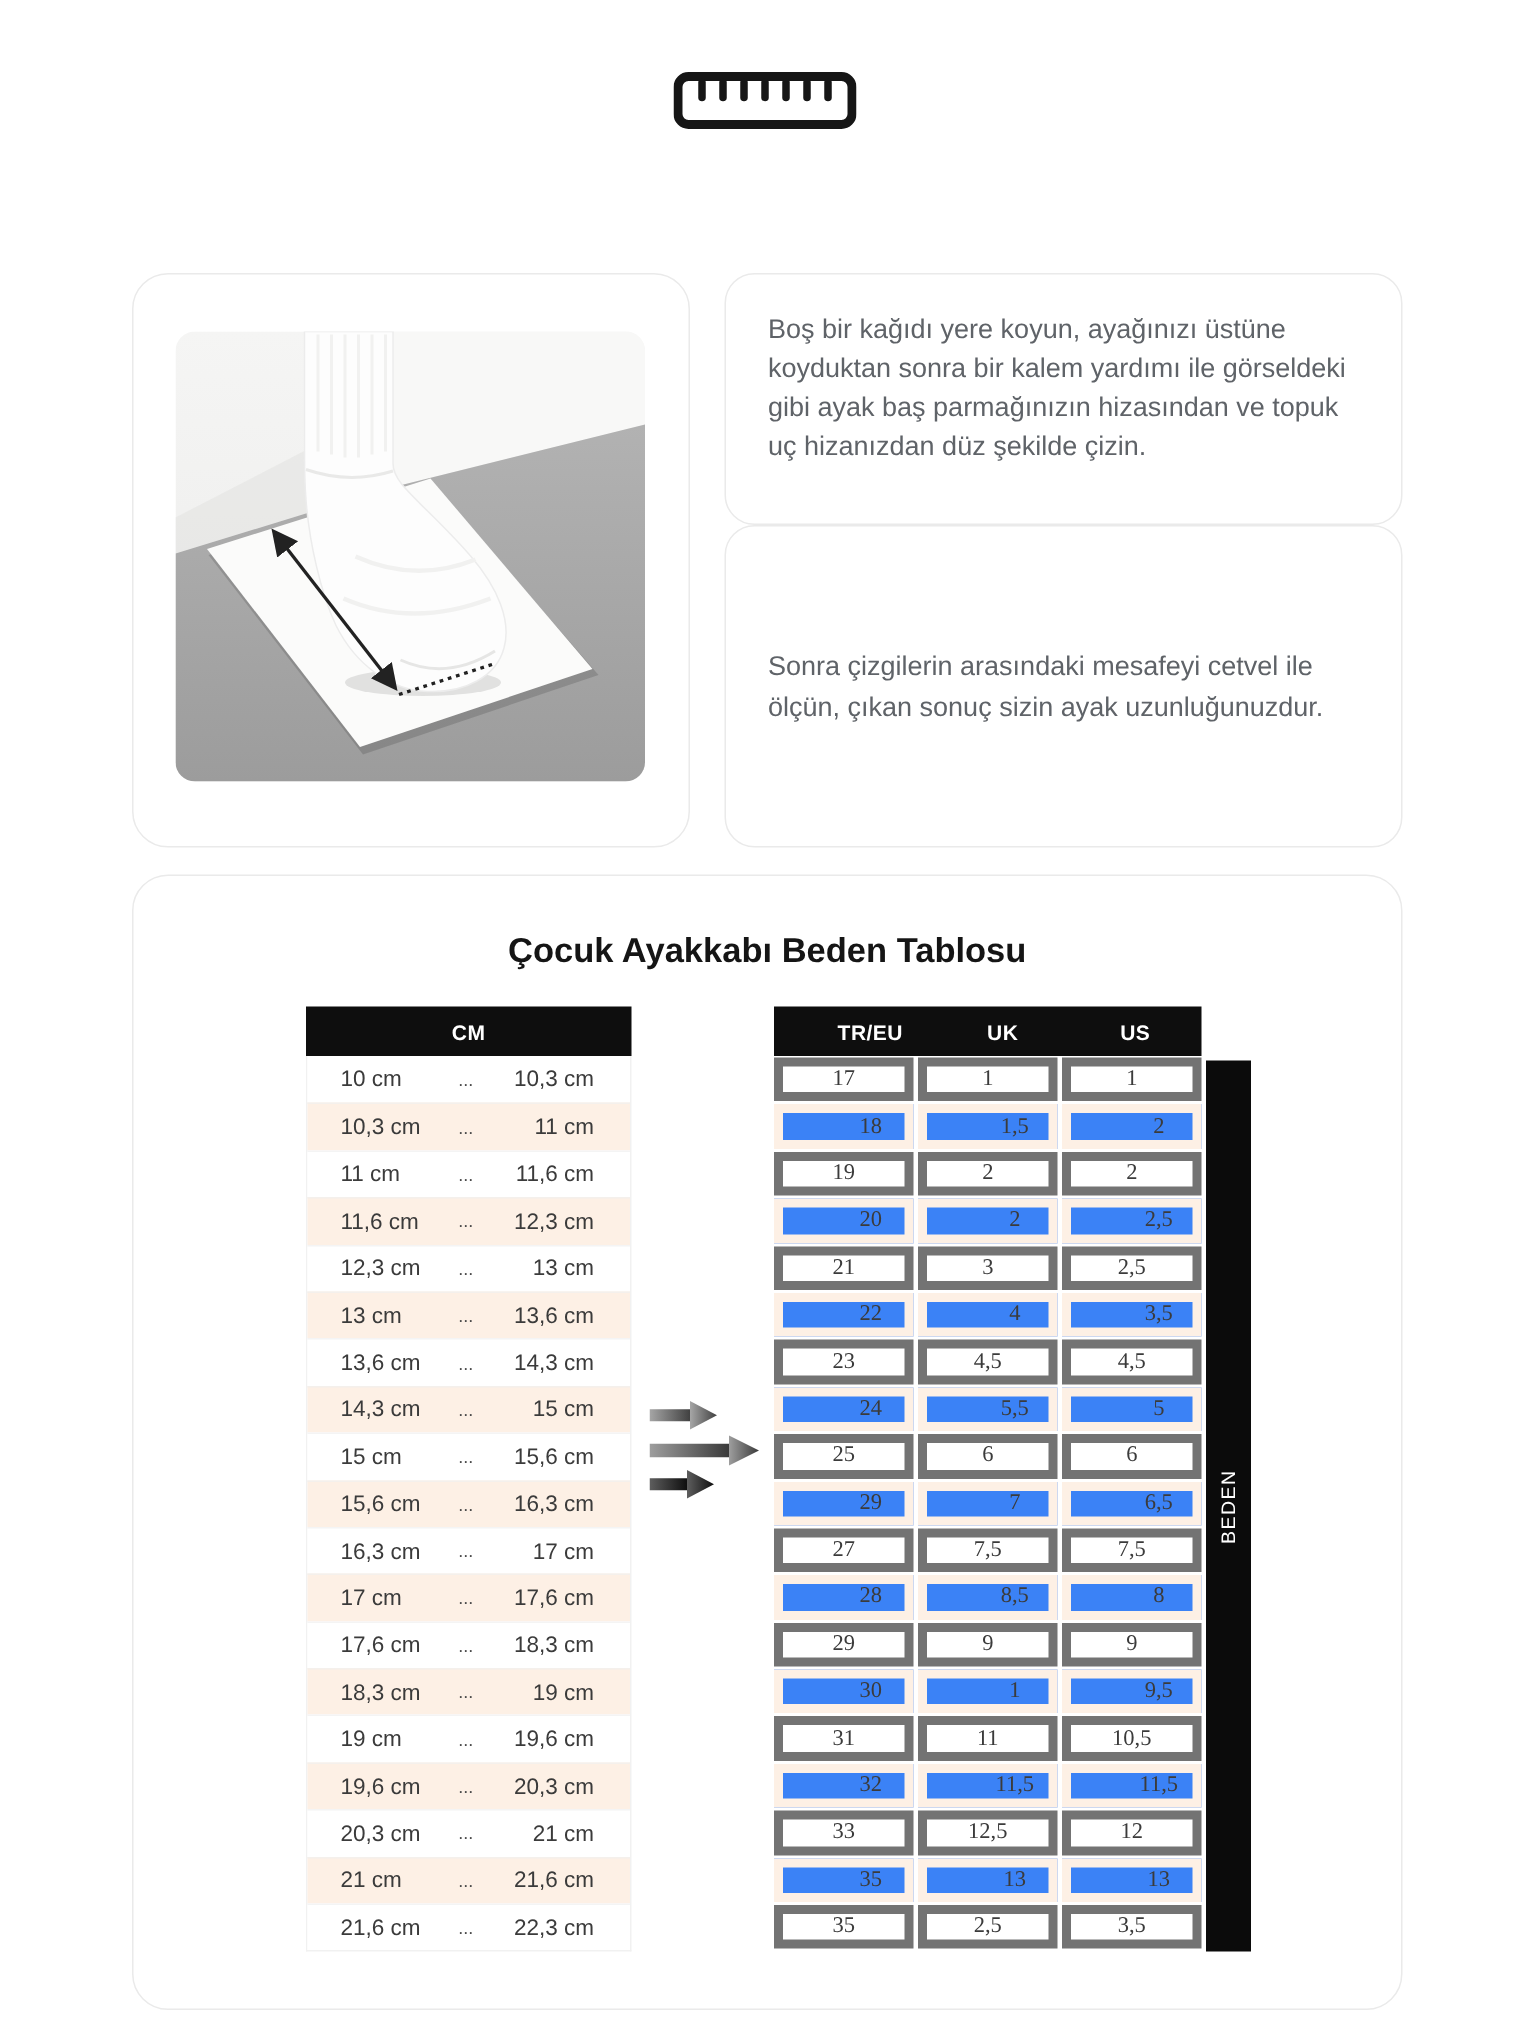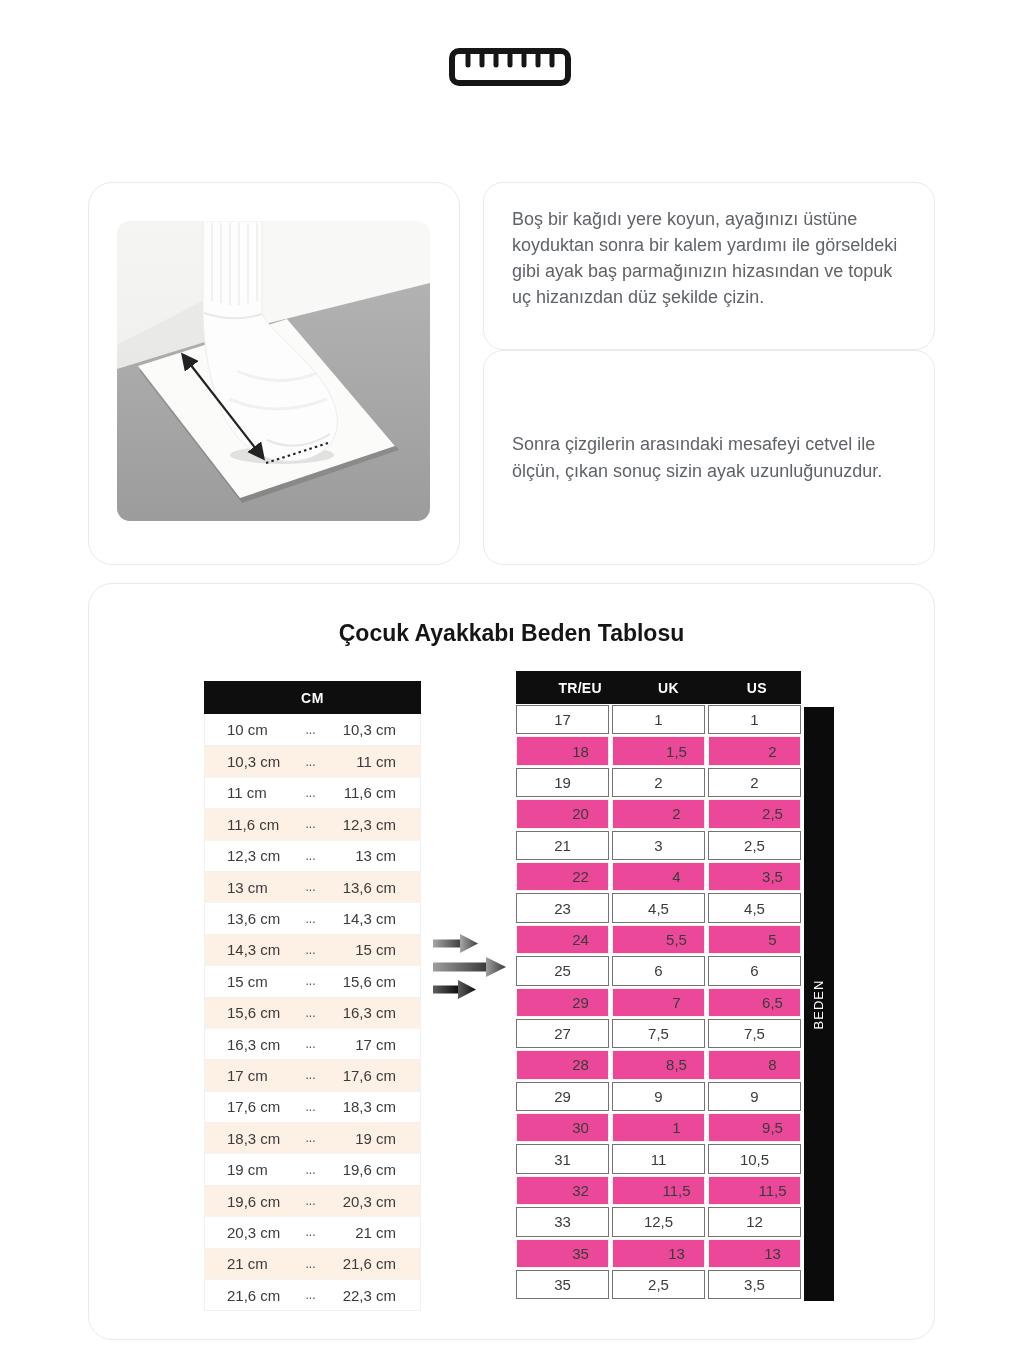--- a/index.html
+++ b/index.html
@@ -34,21 +34,21 @@
   
   .table-card {
     position:absolute; left:88px; top:583px; width:847px; height:757px;
     border:1px solid #eaeaea; border-radius:24px; background:#fff;
   }
   .table-title {
     position:absolute; top:36px; left:0; width:100%; text-align:center;
     font-size:23px; font-weight:bold; color:#151515;
   }
 
-  .cm-table { position:absolute; left:115px; top:97px; width:217px; }
+  .cm-table { position:absolute; left:115px; top:87px; width:217px; }
   .head-bar {
     height:33px; background:#0e0e0e; color:#fff; display:flex;
     align-items:center; justify-content:center; font-size:14px; font-weight:bold; letter-spacing:.5px;
   }
   .cm-body { border:1px solid #f1f1f1; border-top:none; }
   .lrow {
     height:31.4px; display:flex; align-items:center; padding:0 24px 0 22px;
     font-size:15px; color:#3b3b3b; background:#fff;
   }
   .lrow.alt { background:#fdf0e5; }
@@ -61,25 +61,25 @@
 
   .size-table { position:absolute; left:427px; top:87px; width:285px; }
   .size-head { height:33px; background:#0e0e0e; display:flex;padding-left:20px; }
   .size-head span {
     flex:1; color:#fff; display:flex; align-items:center; justify-content:center;
     font-size:14px; font-weight:bold; letter-spacing:.3px;
   }
   .rrow { height:31.4px; display:flex; }
   .rrow .cell {
     flex:1; margin:1px 1.5px; display:flex; align-items:center; justify-content:center;
-    font-size:15px; color:#3b3b3b; background:#fff; border:1px solid #737373;
+    font-size:15px; color:#3b3b3b; background:#fff; border:6px solid #737373;font-family:Liberation Serif, serif;
   }
   .rrow .cell:first-child { margin-left:0; }
   .rrow .cell:last-child { margin-right:0; }
-  .rrow.alt .cell { background:#ec4899; border-color:#fdf0e5;padding-left:36px; }
+  .rrow.alt .cell { background:#3b82f6; border-color:#fdf0e5;padding-left:36px; }
 
   .beden-bar {
     position:absolute; left:715px; top:123px; width:30px; height:594px;
     background:#0b0b0b; display:flex; align-items:center; justify-content:center; overflow:hidden;
   }
   .beden-bar span {
     transform:rotate(-90deg); color:#ffffff; font-size:13px; letter-spacing:1px; white-space:nowrap;
   }
 </style>
 </head>

